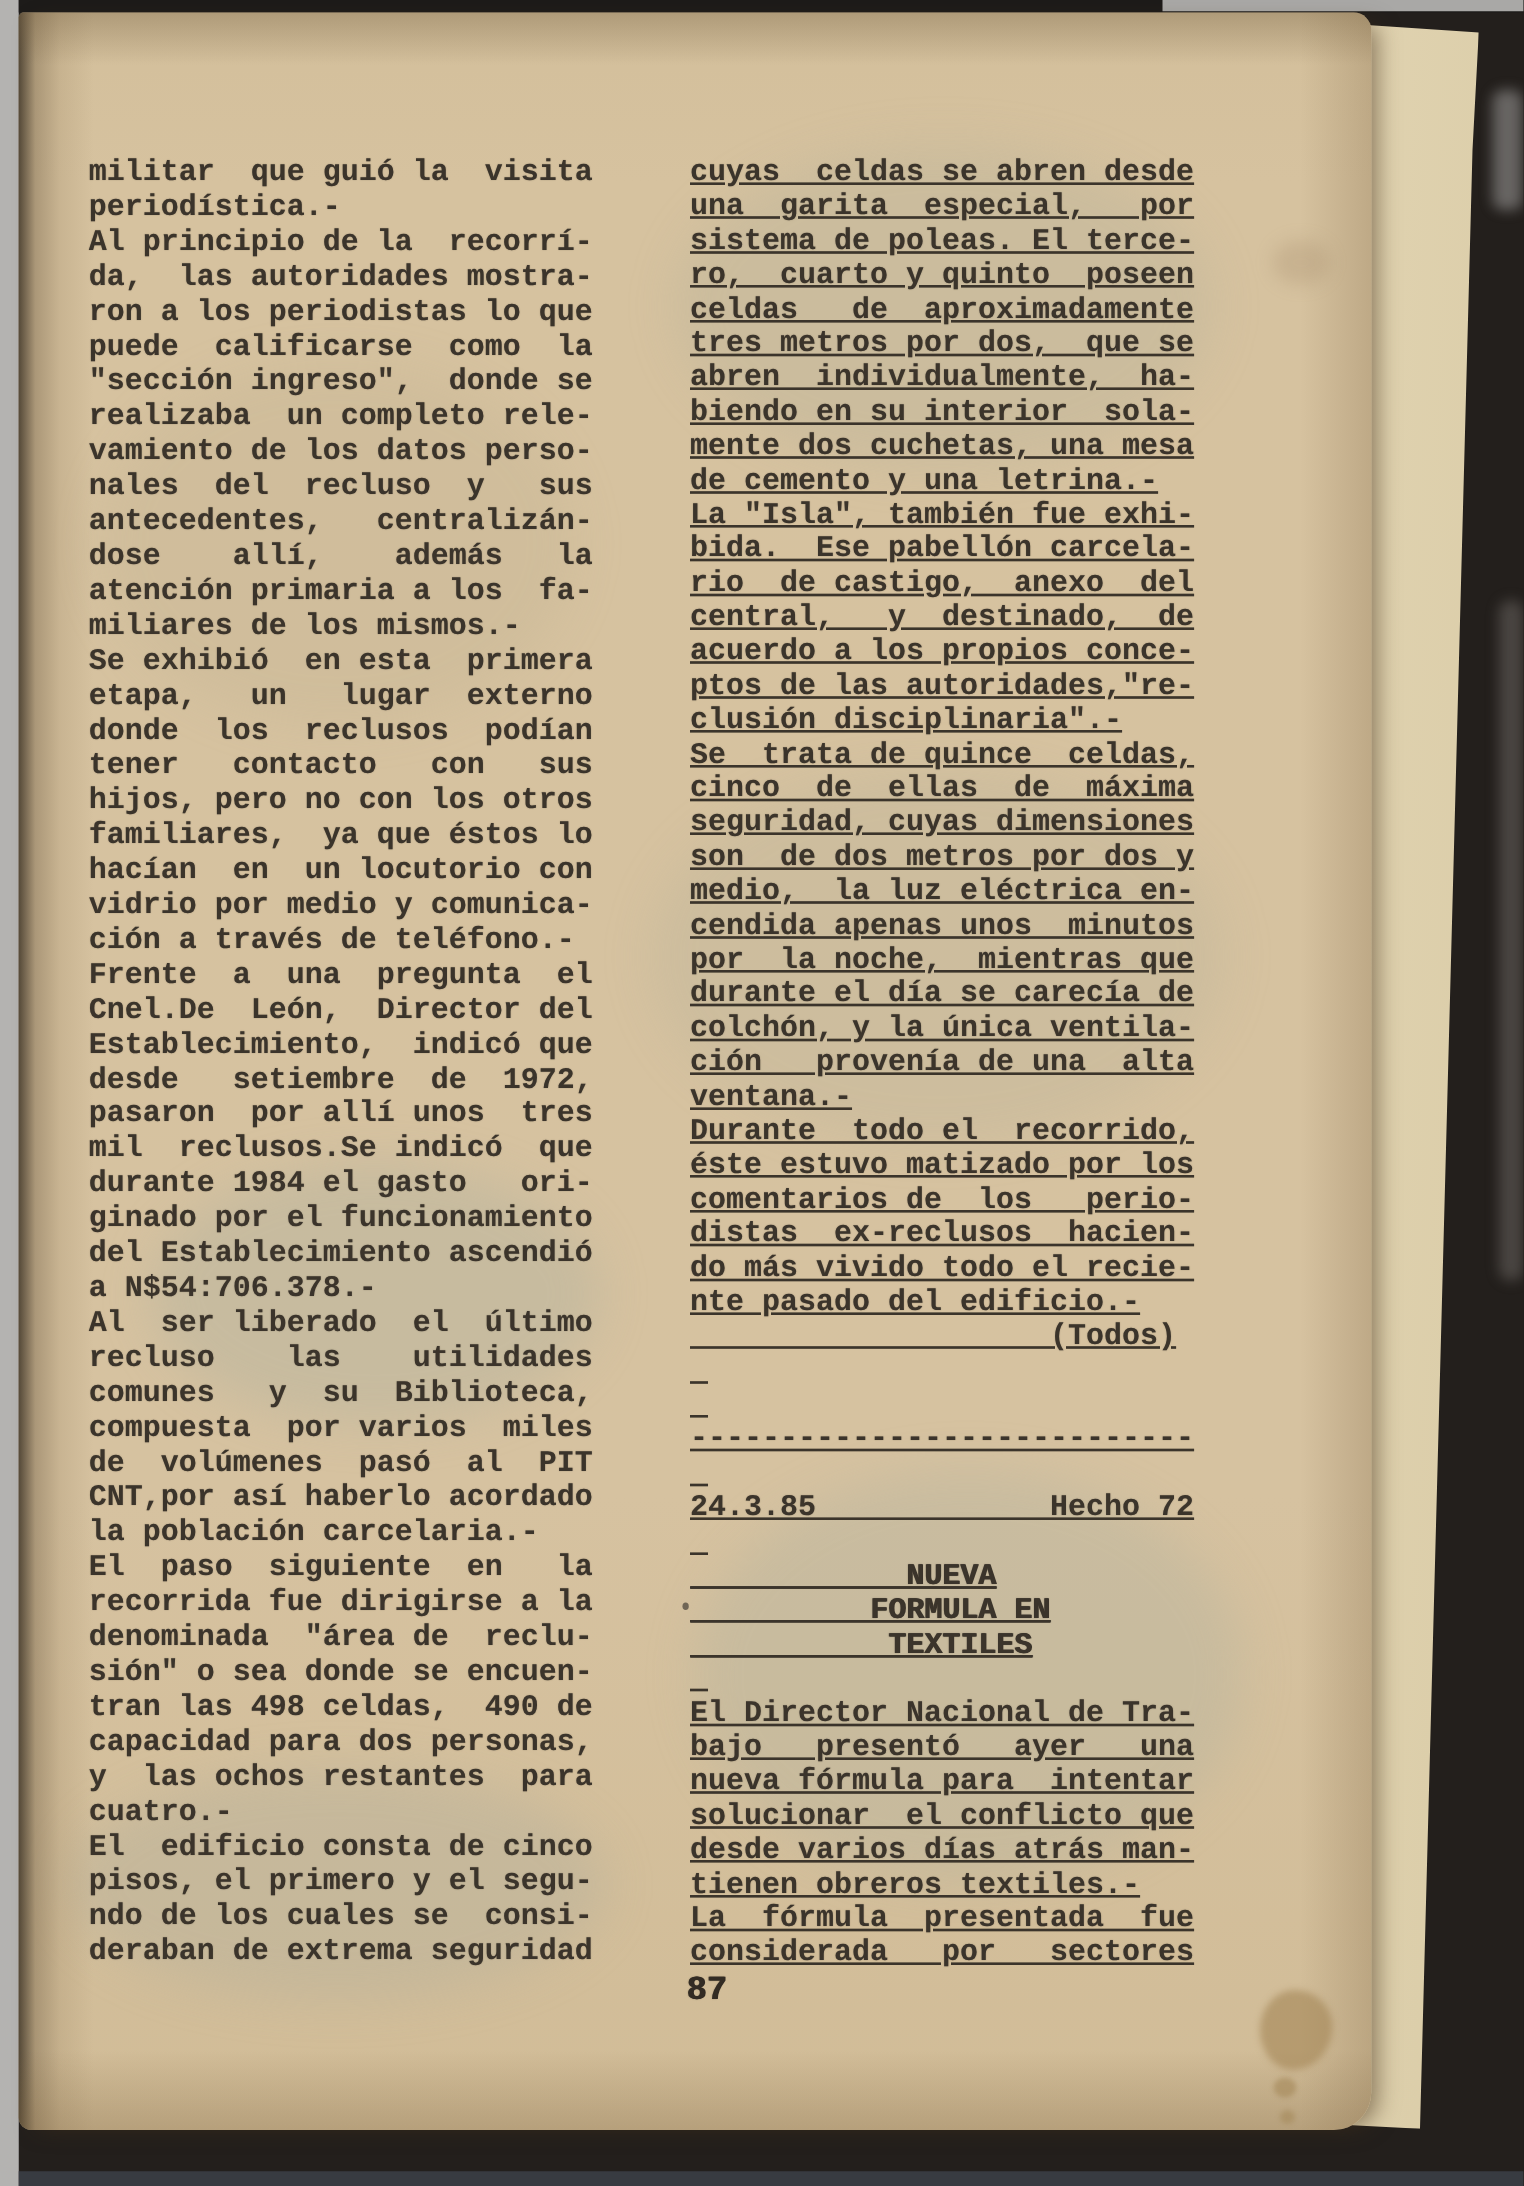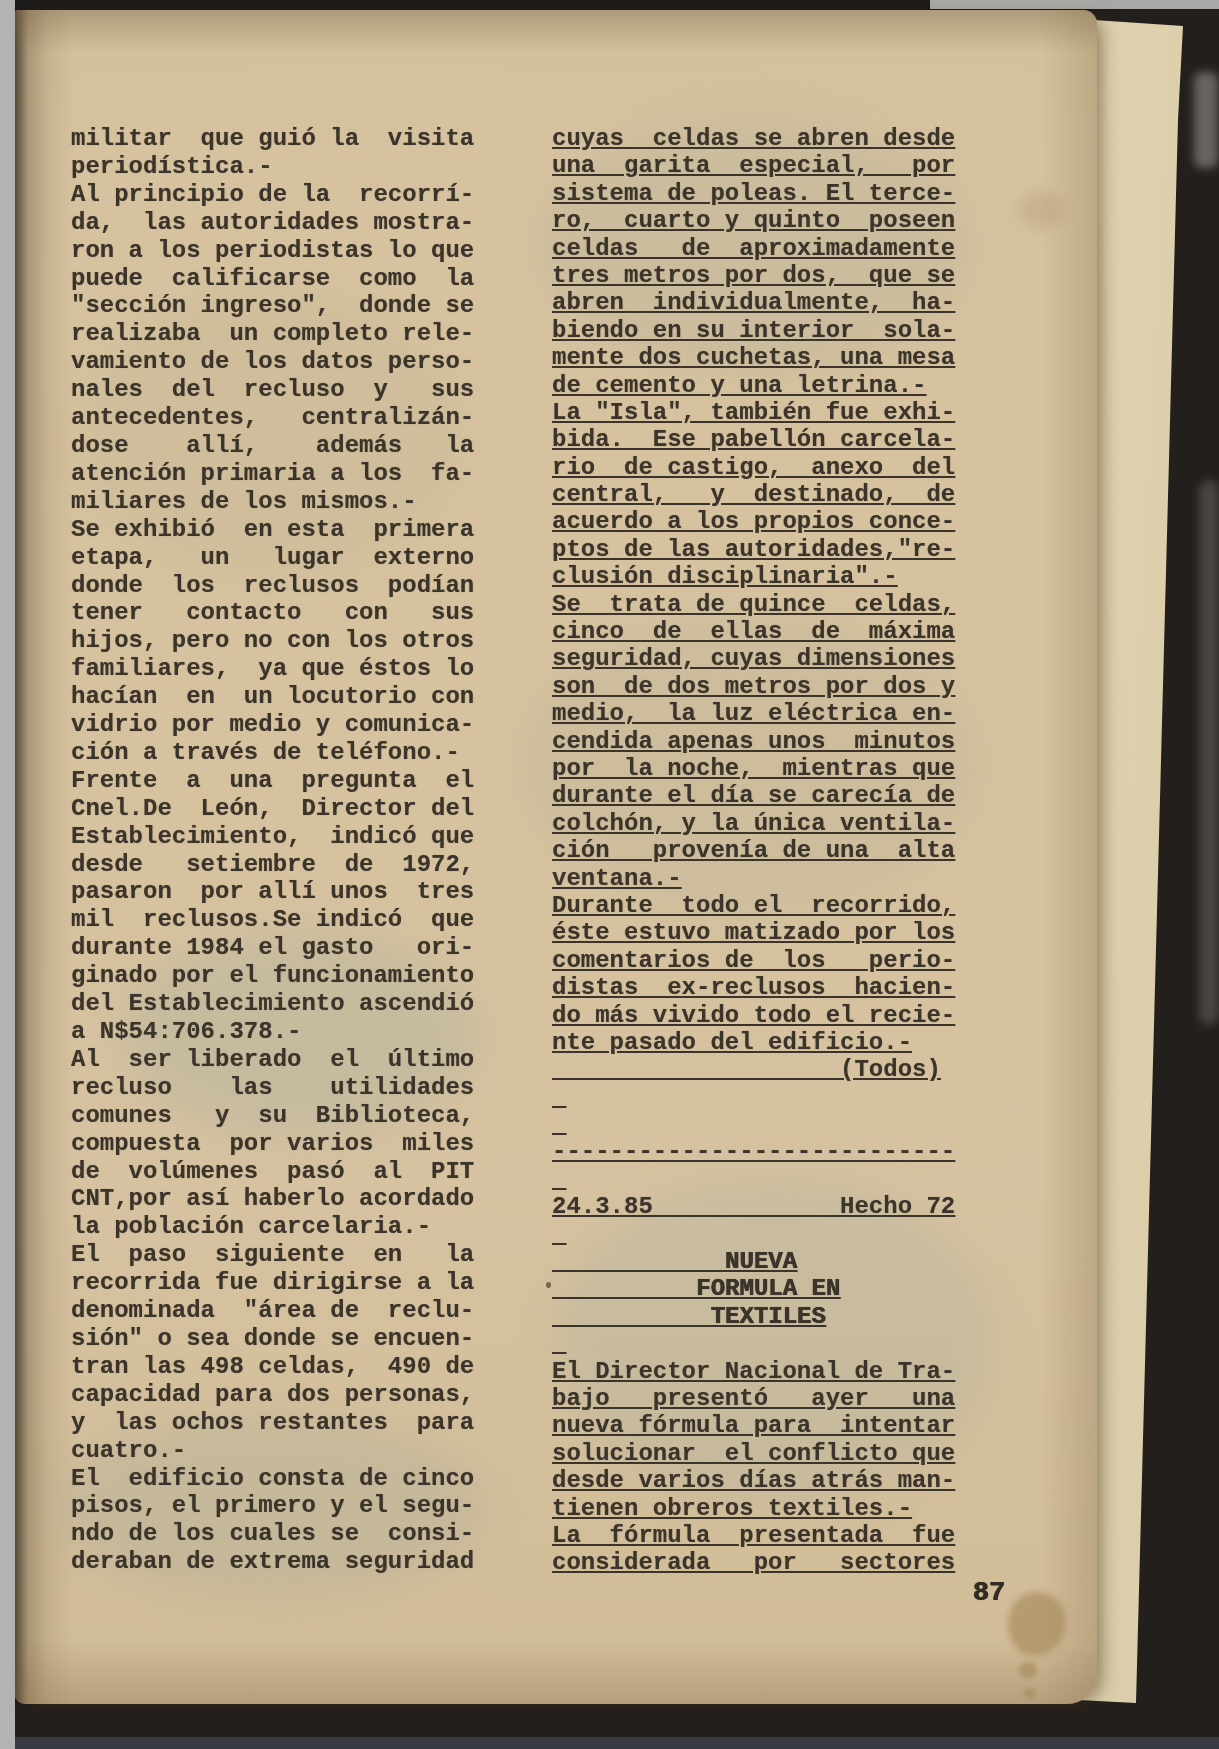--- a/index.html
+++ b/index.html
@@ -56,21 +56,21 @@
   
   .col{
     position:absolute;white-space:pre;color:#3b342b;font-weight:700;font-size:24px;
     text-shadow:0 0 1px rgba(60,50,40,.45);
   }
   .col .line{height:var(--lh);line-height:var(--lh);white-space:pre;}
   .col .line.bold{text-shadow:0.7px 0 0 #3b342b,0 0 1px rgba(60,50,40,.5);}
   .col-left{left:71px;top:125px;--lh:27.92px;}
   .col-right{left:552px;top:125px;text-decoration:underline;--lh:27.4px;}
   .page-number{
-    position:absolute;left:549px;top:1578px;width:456px;text-align:right;
+    position:absolute;left:549px;top:1578px;width:456px;
     color:#332c24;font-weight:700;font-size:27px;line-height:30px;white-space:pre;
     text-shadow:0.8px 0 0 #332c24,0 0 1px rgba(50,40,30,.5);
   }
 </style>
 </head>
 <body>
 
 <div id="canvas">
 
   <div class="abs scanner-left"></div>

